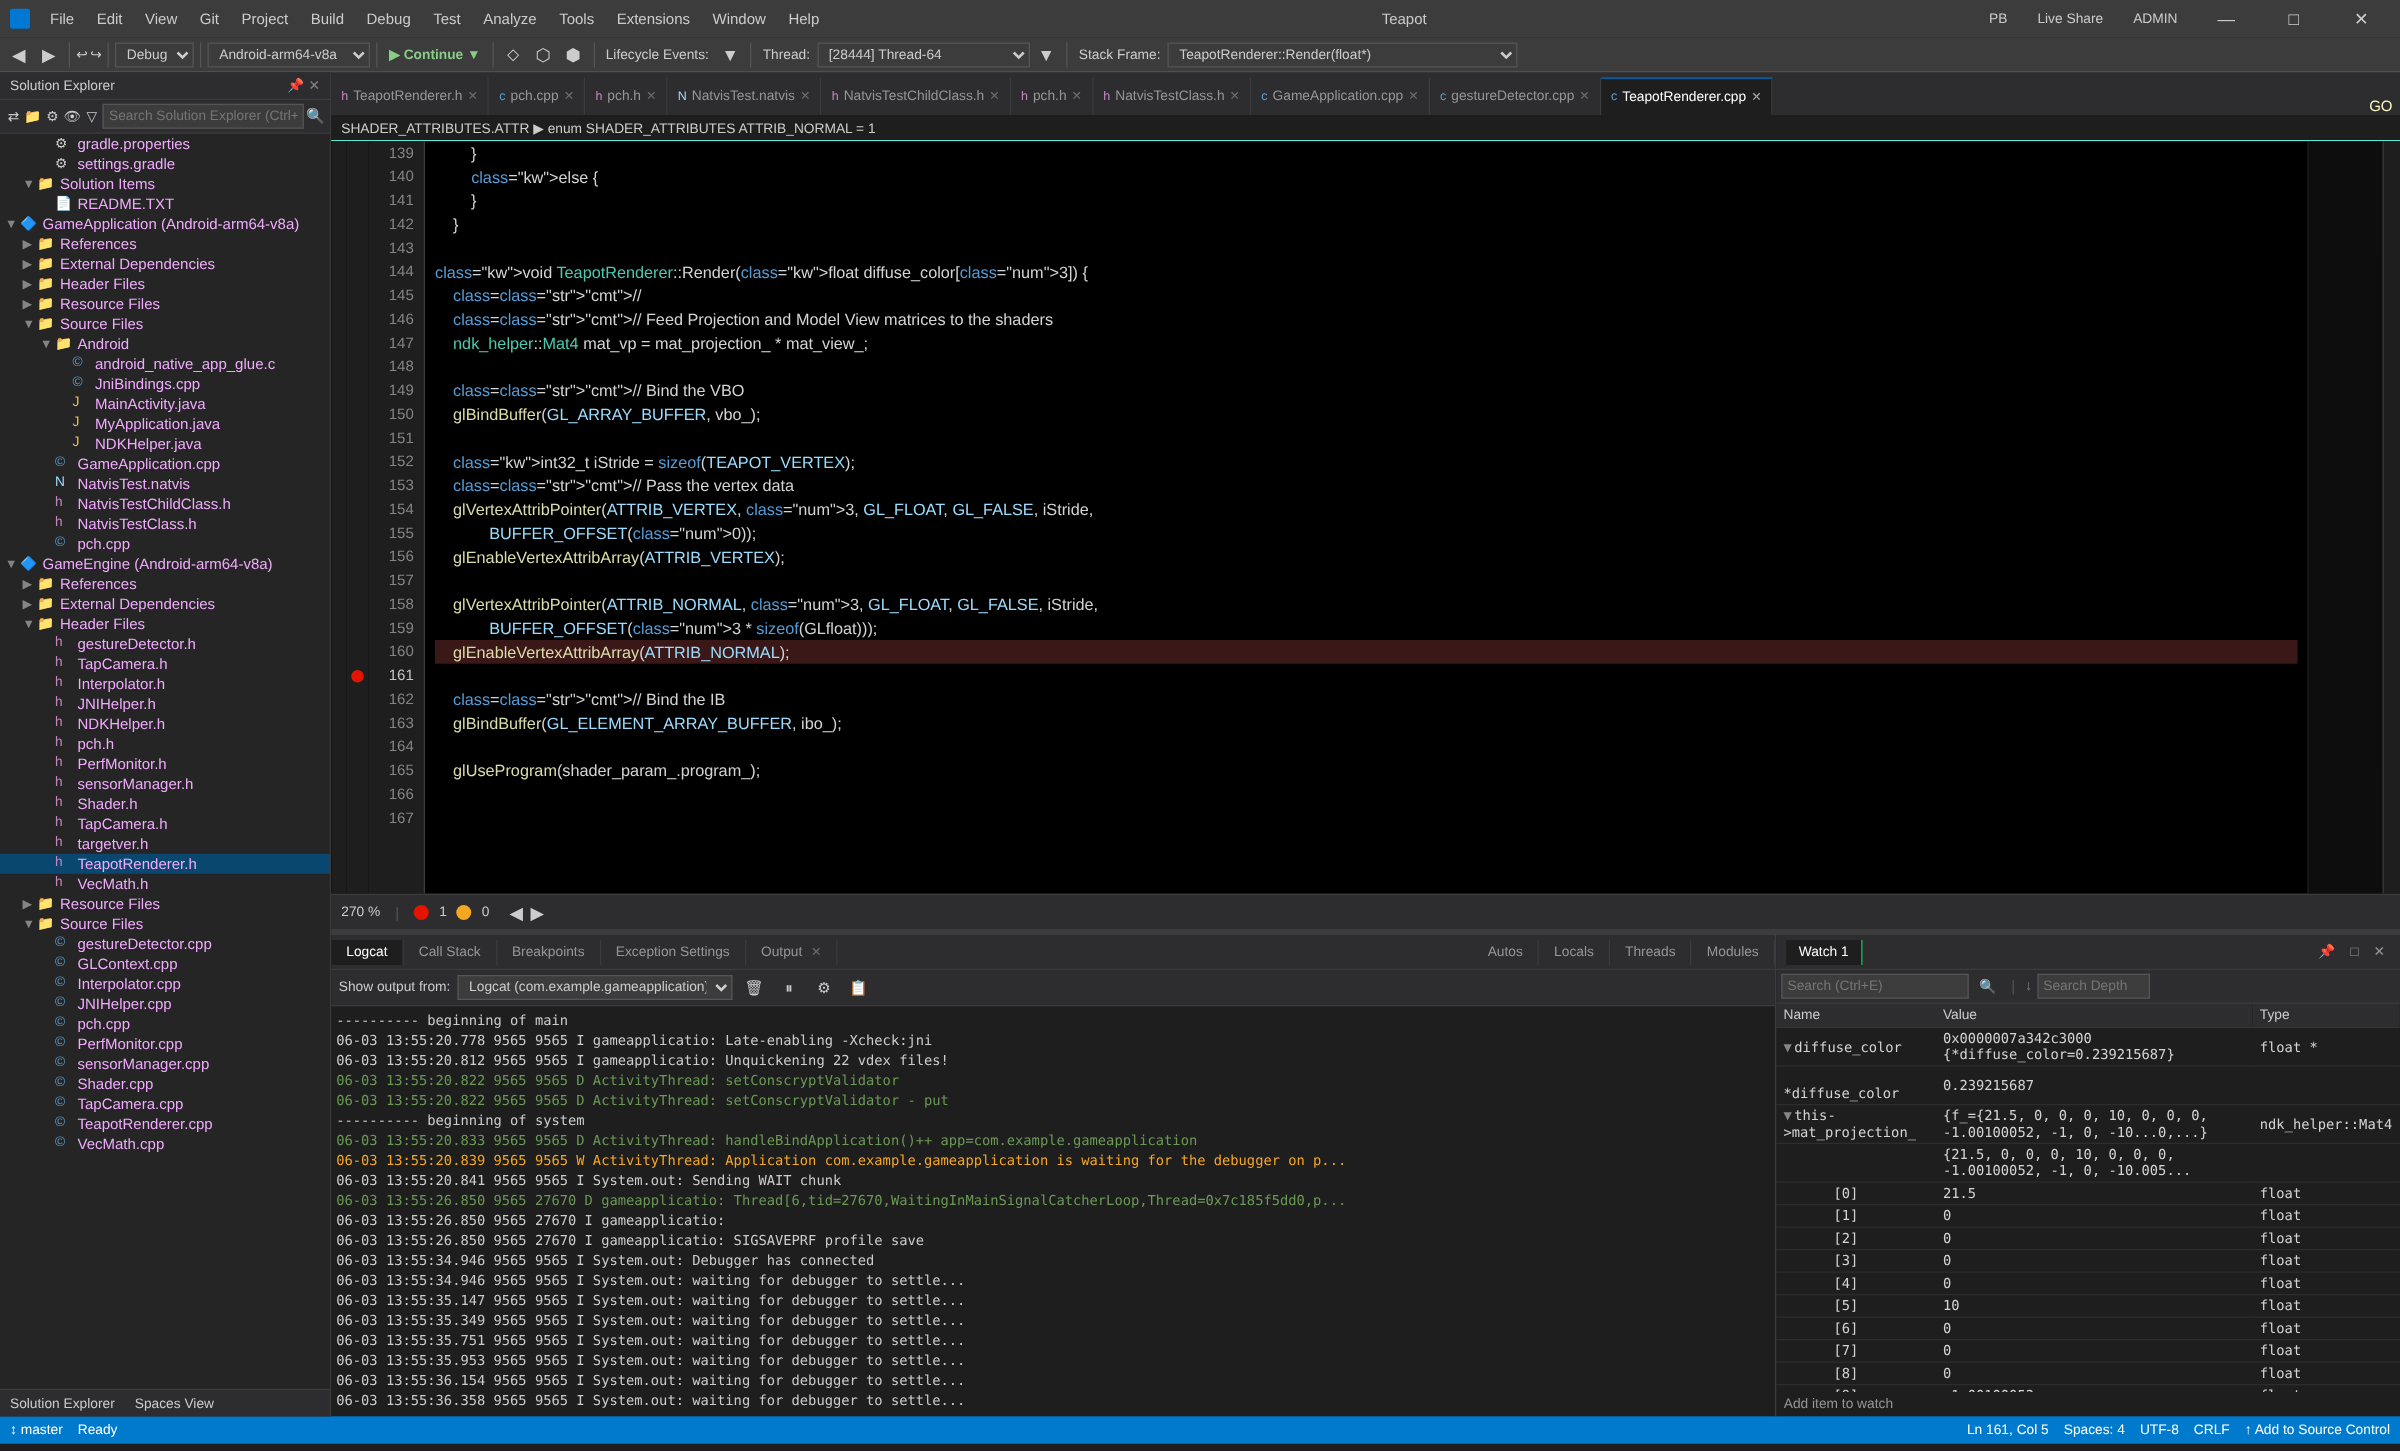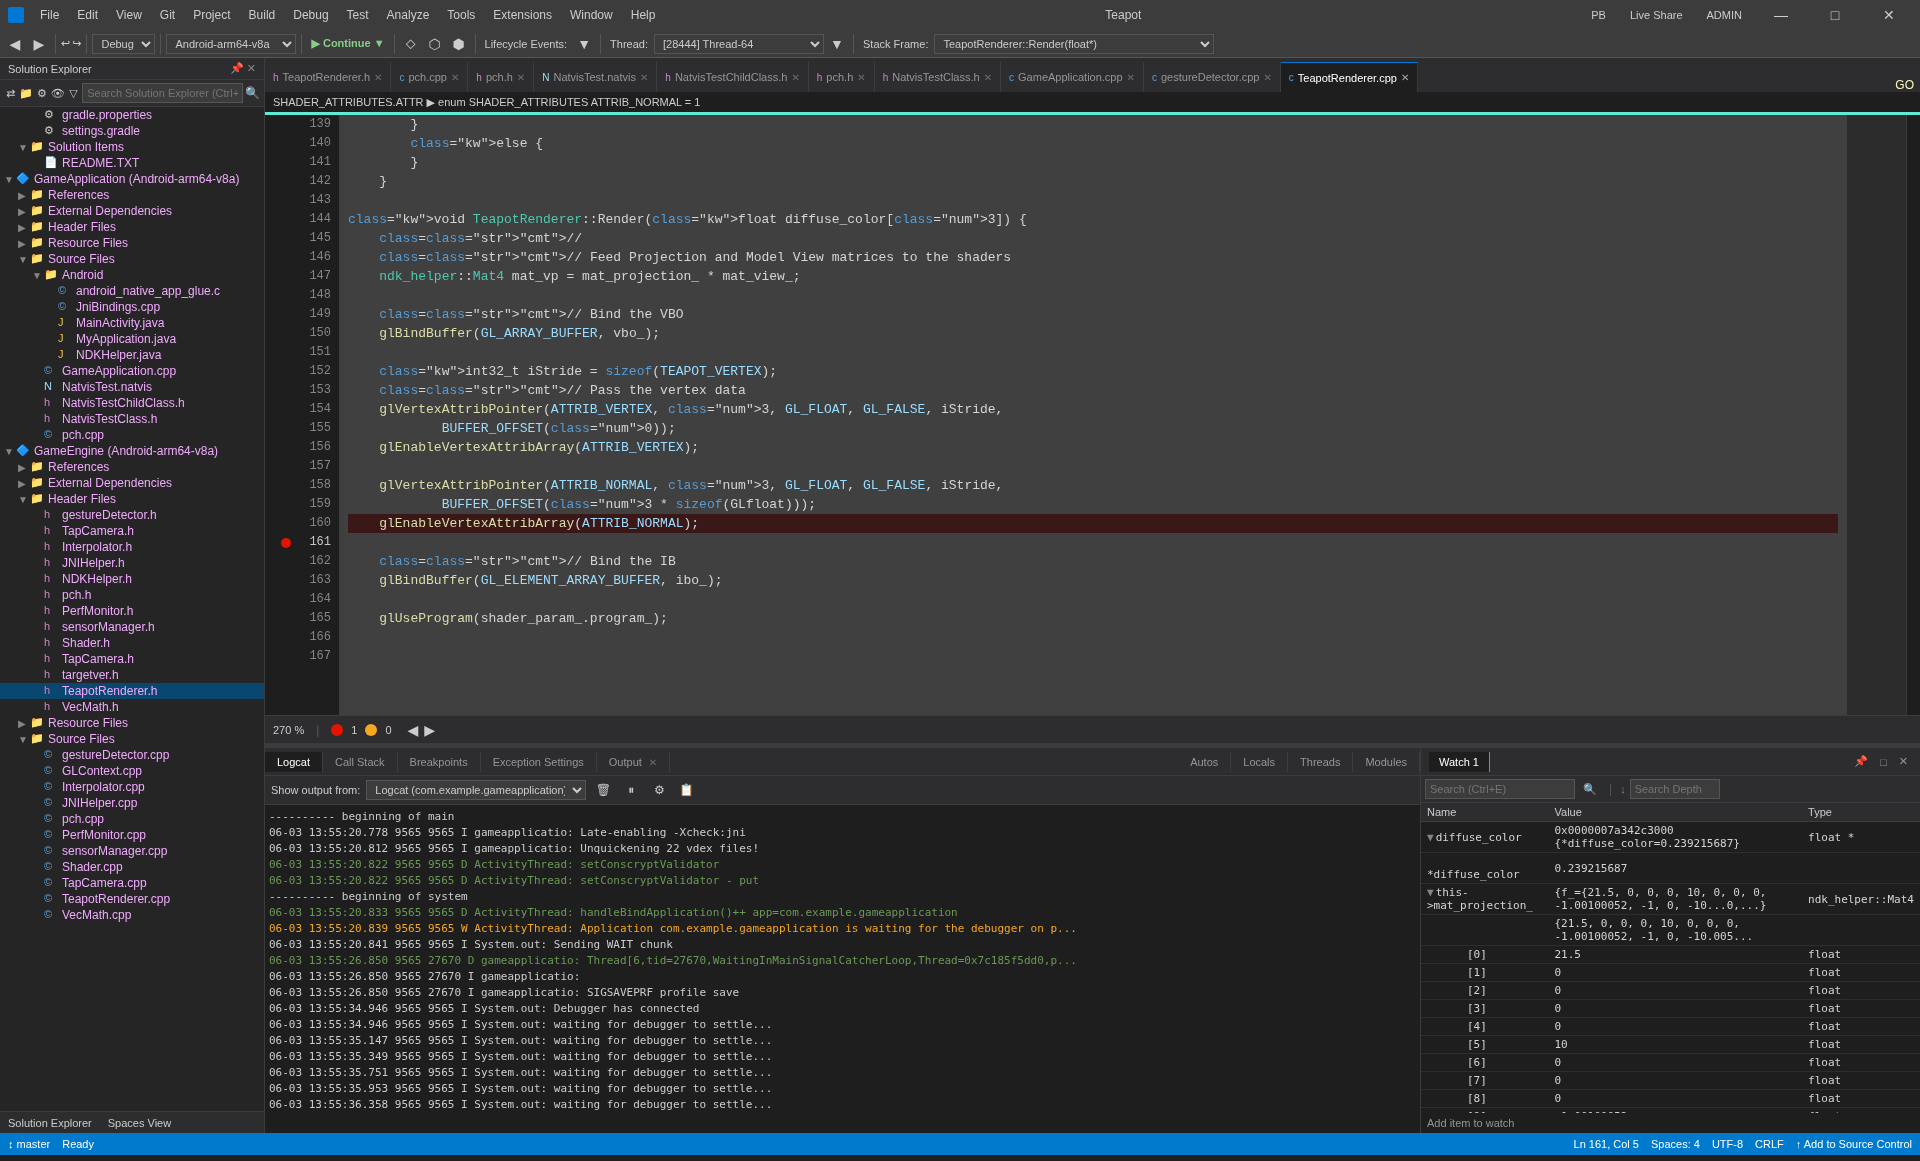--- a/index.html
+++ b/index.html
@@ -42,24 +42,24 @@
     .se-tab { padding: 2px 8px; font-size: 11px; color: #cccccc; cursor: pointer; }
 
     
     #editor-area { flex: 1; display: flex; flex-direction: column; min-width: 0; }
     #tab-bar { background: #2d2d30; height: 35px; display: flex; align-items: flex-end; overflow: hidden; border-bottom: 1px solid #1e1e1e; }
     .editor-tab { display: flex; align-items: center; padding: 0 8px; height: 30px; background: #2d2d30; border-right: 1px solid #3c3c3c; cursor: pointer; font-size: 11px; color: #969696; white-space: nowrap; gap: 4px; }
     .editor-tab.active { background: #1e1e1e; color: #ffffff; border-top: 1px solid #0078d4; }
     .tab-close { opacity: 0.6; font-size: 10px; cursor: pointer; }
 
     
-    #breadcrumb { background: #1e1e1e; padding: 3px 8px; font-size: 11px; color: #cccccc; border-bottom: 3px solid #5eead4; display: flex; align-items: center; gap: 4px; }
-
-    
-    #code-editor { flex: 1; display: flex; background: #404040; overflow: hidden; font-family: Liberation Mono, monospace; font-size: 13px; }
+    #breadcrumb { background: #1e1e1e; padding: 3px 8px; font-size: 11px; color: #cccccc; border-bottom: 1px solid #5eead4; display: flex; align-items: center; gap: 4px; }
+
+    
+    #code-editor { flex: 1; display: flex; background: #000000; overflow: hidden; font-family: Liberation Sans, sans-serif; font-size: 13px; }
     #line-numbers { width: 45px; background: #1e1e1e; color: #858585; text-align: right; padding: 0 8px; overflow: hidden; border-right: 1px solid #3c3c3c; flex-shrink: 0; line-height: 1.5; font-size: 12px; }
     .line-num { display: block; color: #858585; line-height: 19px; }
     .line-num.active { color: #c6c6c6; }
     #code-content { flex: 1; overflow: auto; padding: 0 8px; line-height: 19px; }
     .code-line { display: block; white-space: pre; min-height: 19px; color: #d4d4d4; }
     .code-line.breakpoint-line { background: #3a1818; }
     .kw { color: #569cd6; }
     .fn { color: #dcdcaa; }
     .macro { color: #9cdcfe; }
     .type { color: #4ec9b0; }
@@ -776,20 +776,21 @@
               <span class="log-line">06-03 13:55:20.841  9565  9565 I System.out: Sending WAIT chunk</span>
               <span class="log-line log-debug">06-03 13:55:26.850  9565 27670 D gameapplicatio: Thread[6,tid=27670,WaitingInMainSignalCatcherLoop,Thread=0x7c185f5dd0,p...</span>
               <span class="log-line">06-03 13:55:26.850  9565 27670 I gameapplicatio:</span>
               <span class="log-line">06-03 13:55:26.850  9565 27670 I gameapplicatio: SIGSAVEPRF profile save</span>
               <span class="log-line">06-03 13:55:34.946  9565  9565 I System.out: Debugger has connected</span>
               <span class="log-line">06-03 13:55:34.946  9565  9565 I System.out: waiting for debugger to settle...</span>
               <span class="log-line">06-03 13:55:35.147  9565  9565 I System.out: waiting for debugger to settle...</span>
               <span class="log-line">06-03 13:55:35.349  9565  9565 I System.out: waiting for debugger to settle...</span>
               <span class="log-line">06-03 13:55:35.751  9565  9565 I System.out: waiting for debugger to settle...</span>
               <span class="log-line">06-03 13:55:35.953  9565  9565 I System.out: waiting for debugger to settle...</span>
+              <span class="log-line">06-03 13:55:36.154  9565  9565 I System.out: waiting for debugger to settle...</span>
               <span class="log-line">06-03 13:55:36.358  9565  9565 I System.out: waiting for debugger to settle...</span>
             </div>
         </div>
 
         <div id="watch-panel">
           <div class="bottom-panel-header">
             <div style="display:flex;align-items:center;gap:8px;">
               <span class="watch-tab active">Watch 1</span>
             </div>
             <div style="display:flex;align-items:center;gap:4px;">

